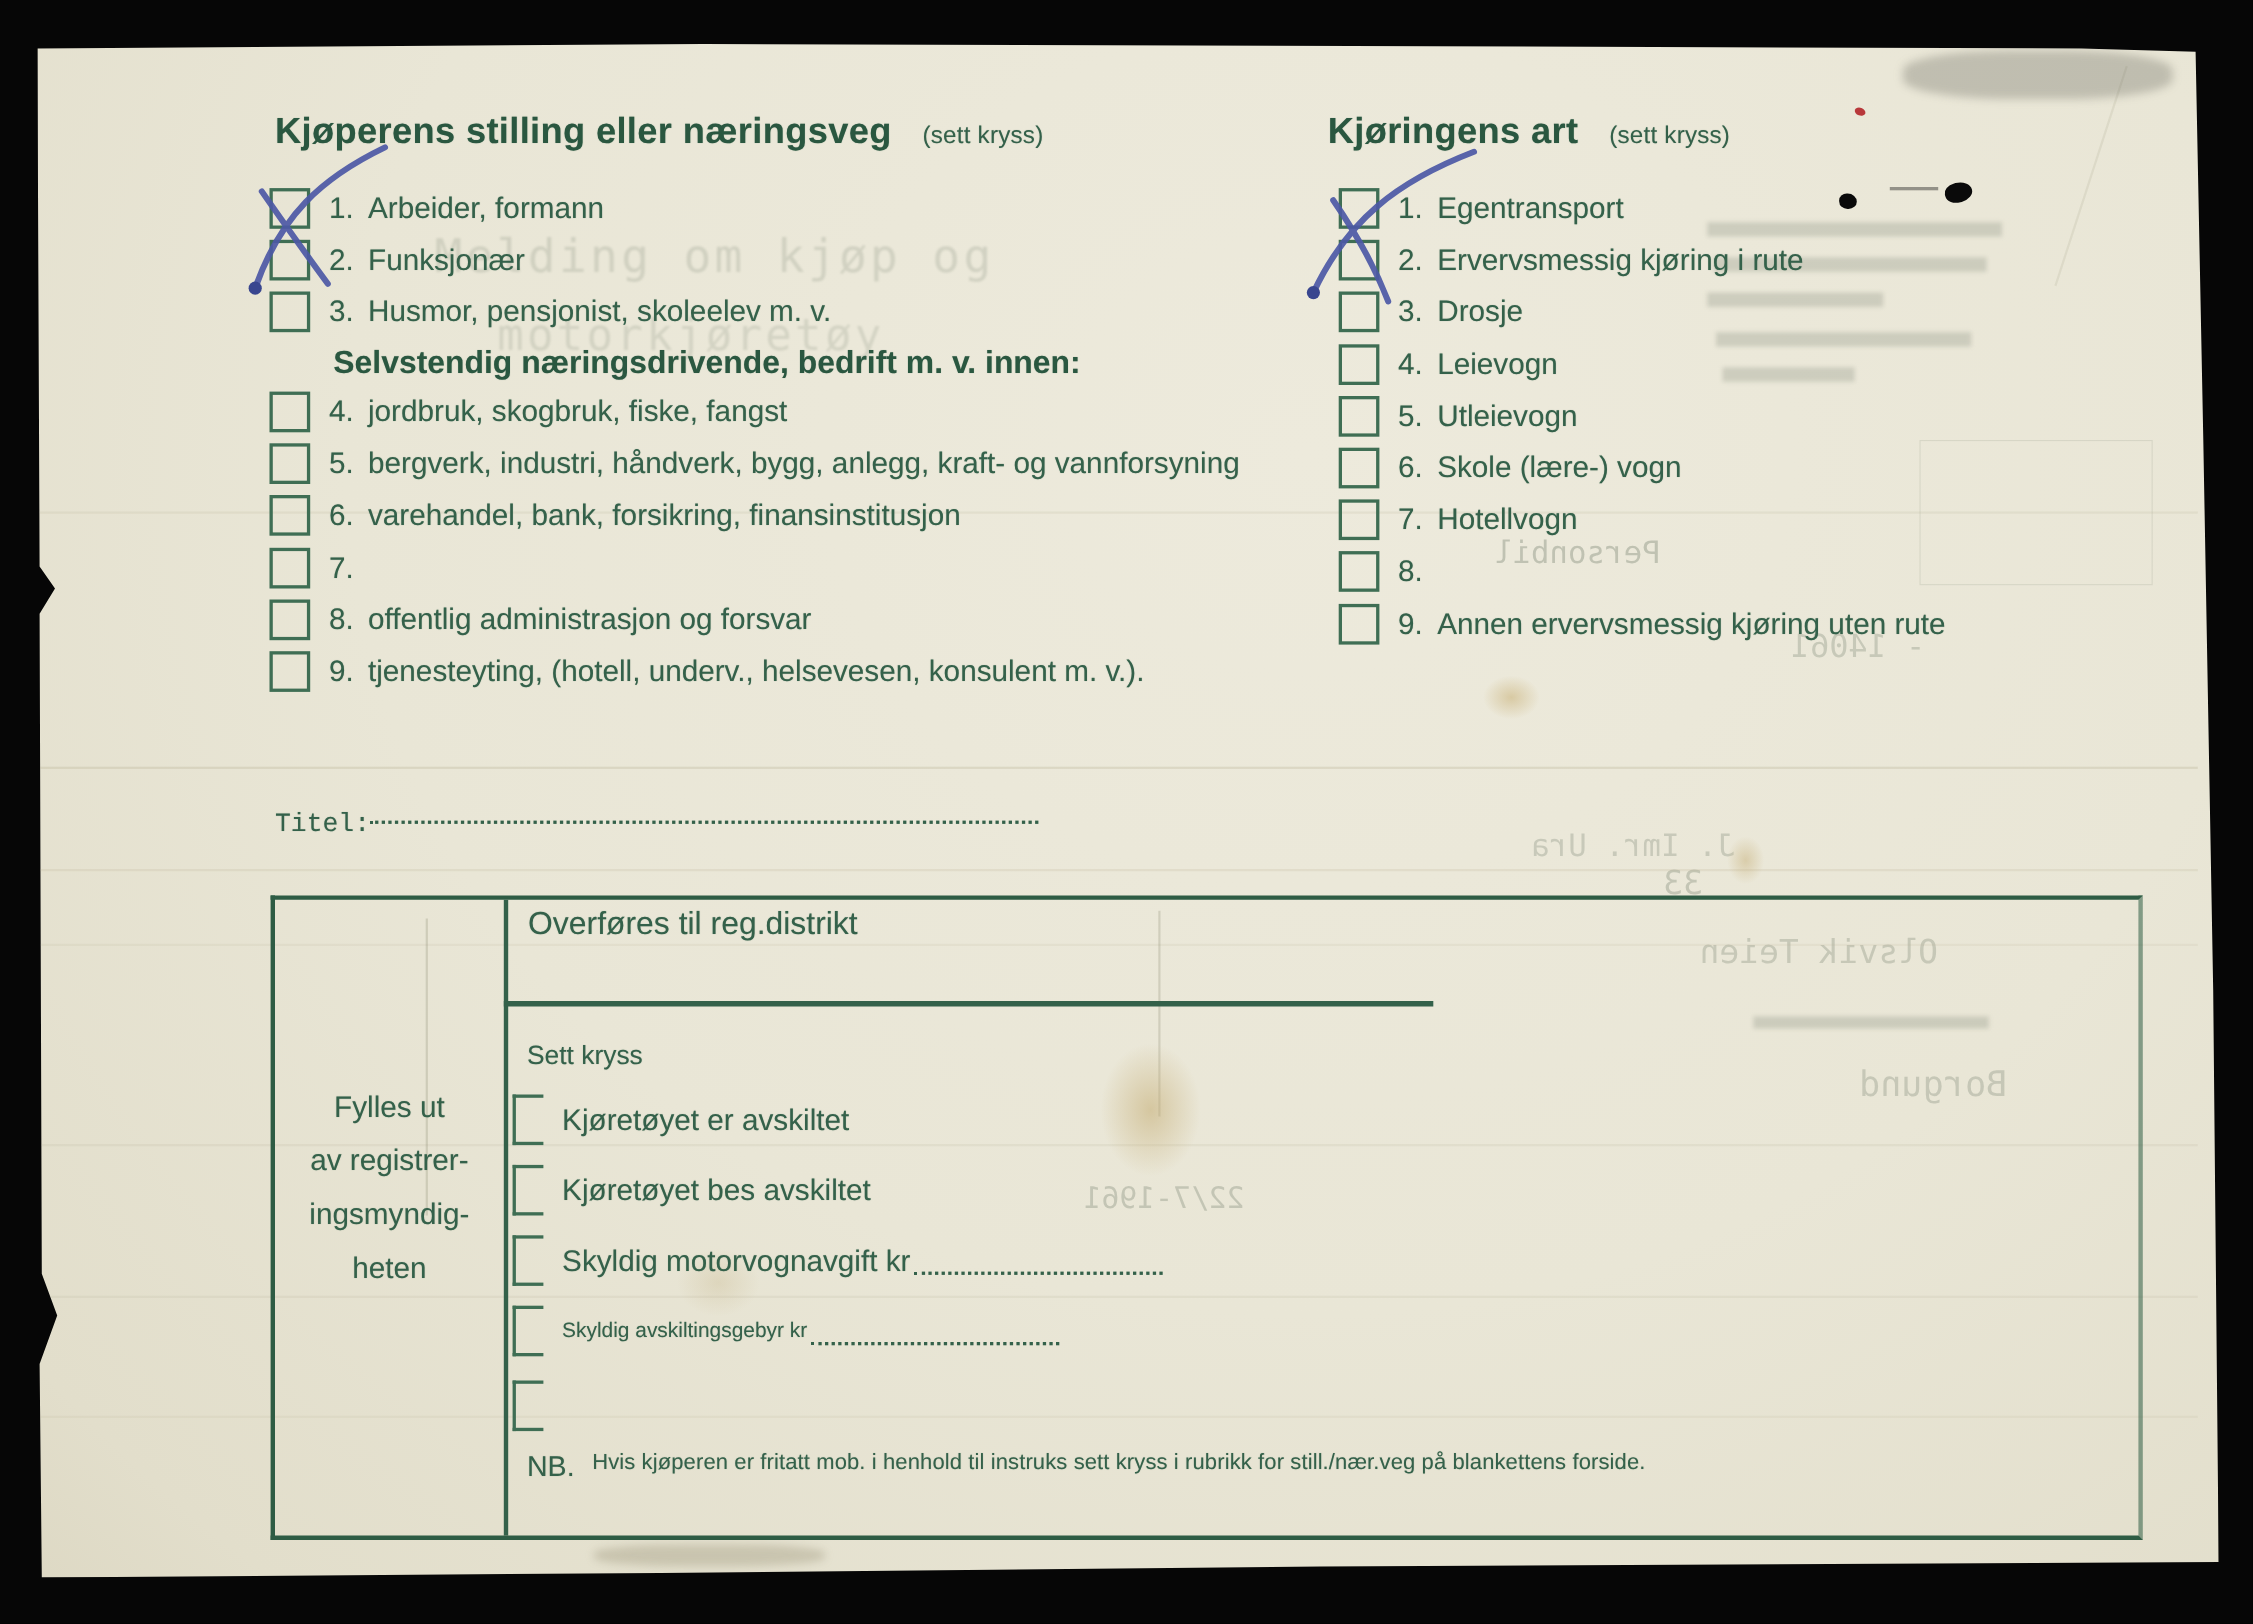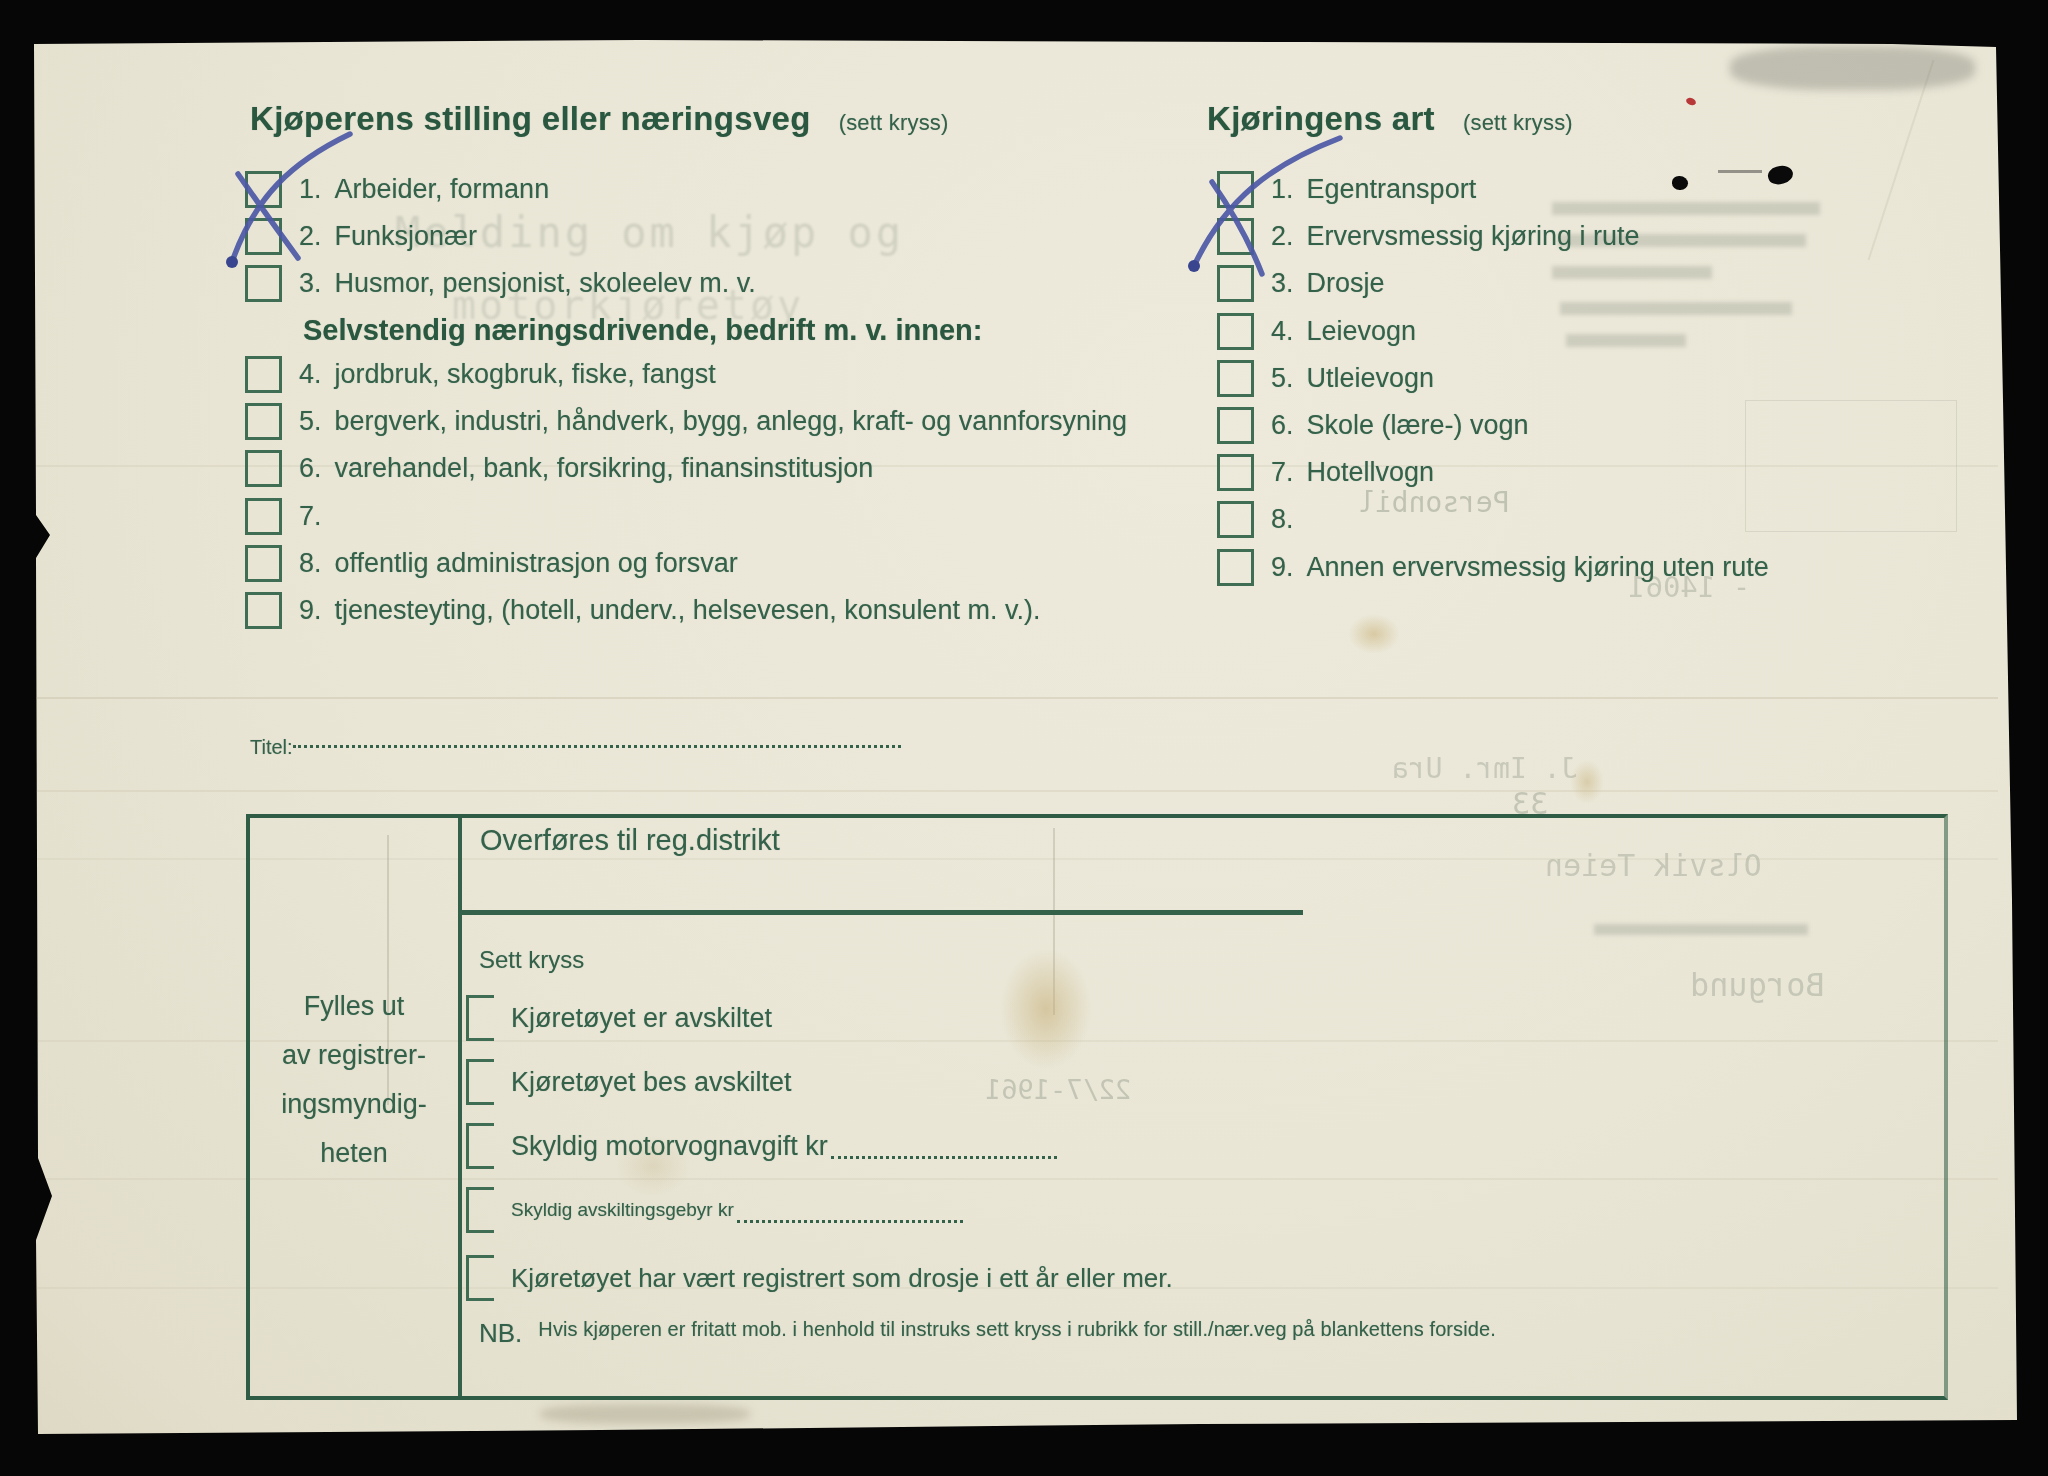--- a/index.html
+++ b/index.html
@@ -179,21 +179,21 @@
           <span class="cb"></span>
           <span class="num">8.</span>
         </div>
         <div class="check-row">
           <span class="cb"></span>
           <span class="num">9.</span>
           <span class="lbl">Annen ervervsmessig kjøring uten rute</span>
         </div>
       </div>
 
-    <div class="txt" style="left:250px;top:736px;font-size:20px;">
+    <div class="txt" style="left:250px;top:736px;font-size:24px;font-family:Liberation Mono, monospace;">
       <span>Titel:</span><span class="dotline" style="width:608px;"></span>
     </div>
 
     <div id="regbox">
       <div class="divider"></div>
       <div id="side-label">
         <div>Fylles ut</div>
         <div>av registrer-</div>
         <div>ingsmyndig-</div>
         <div>heten</div>
@@ -216,21 +216,20 @@
             <span class="krdots"></span>
           </div>
           <div class="boxrow">
             <span class="bb"></span>
             <span class="lbl" style="font-size: 19px;">Skyldig avskiltingsgebyr kr</span>
             <span class="krdots"></span>
           </div>
         </div>
       <div class="boxrow" style="position:absolute;left:216px;top:428px;">
         <span class="bb"></span>
-        <span class="lbl" style="font-size:26px;">Kjøretøyet har vært registrert som drosje i ett år eller mer.</span>
       </div>
       <div style="position:absolute;left:229px;top:500px;display:flex;">
         <span class="lbl" style="font-size:26px;margin-right:16px;">NB.</span>
         <span class="lbl" style="font-size:20px;letter-spacing:.1px;">Hvis kjøperen er fritatt mob. i henhold til instruks sett kryss i rubrikk for still./nær.veg på blankettens forside.</span>
       </div>
     </div>
 
     <div class="speck" style="left:1672px;top:176px;width:16px;height:14px;"></div>
     <div class="speck" style="left:1768px;top:166px;width:25px;height:18px;transform:rotate(-15deg);"></div>
     <div class="speck" style="left:1455px;top:30px;width:9px;height:7px;"></div>

